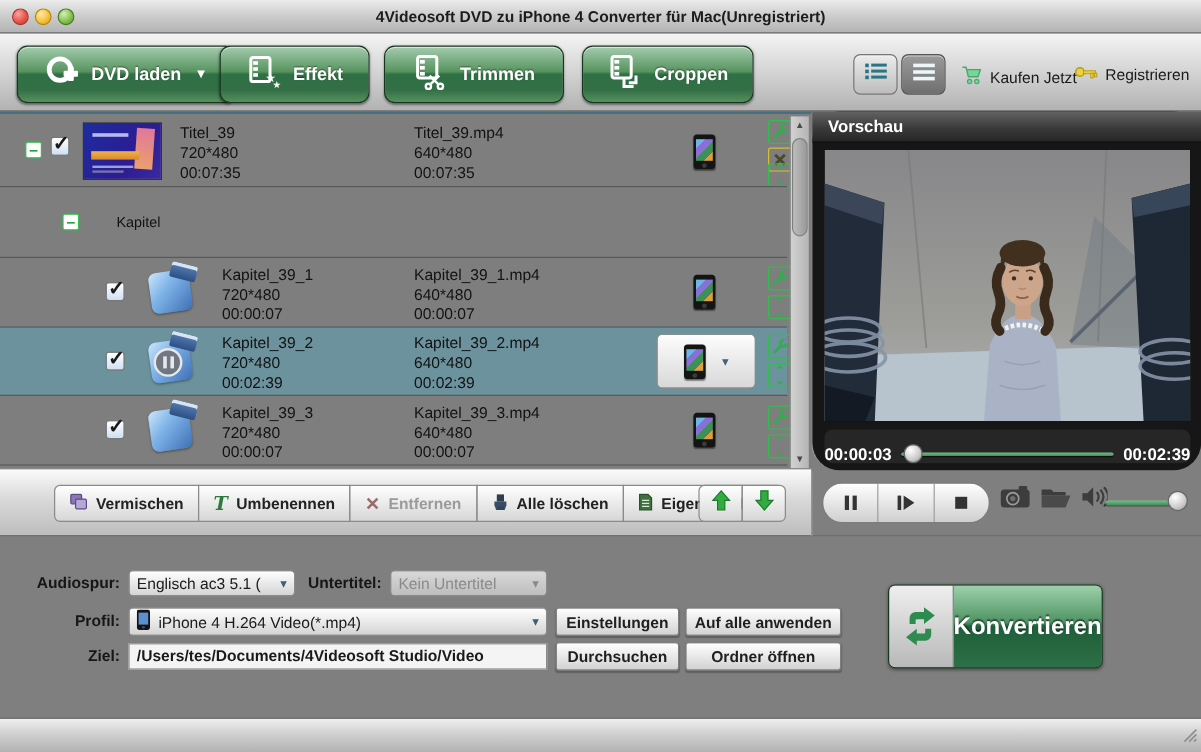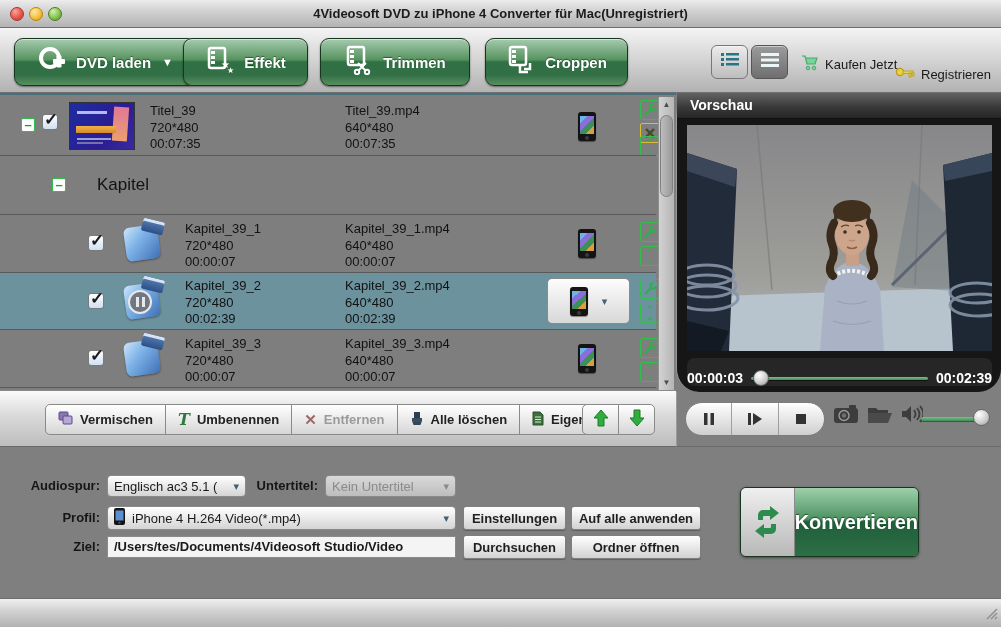--- a/index.html
+++ b/index.html
@@ -234,21 +234,21 @@
   <div class="linkbtn" style="left:800px;">
     <span>
       <svg width="19" height="17" viewBox="0 0 19 17">
           <path d="M2 2 h3 l2 8 h8 l2 -6 h-11" fill="#74d698" stroke="#4aa86c" stroke-width="1.2"></path>
           <circle cx="8" cy="14" r="1.8" fill="#74d698" stroke="#4aa86c"></circle>
           <circle cx="14" cy="14" r="1.8" fill="#74d698" stroke="#4aa86c"></circle>
         </svg>
     </span>
     <span>Kaufen Jetzt</span>
   </div>
-  <div class="linkbtn" style="left:895px;margin-top:12px;">
+  <div class="linkbtn" style="left:895px;">
     <span>
       <svg width="20" height="14" viewBox="0 0 20 14">
           <circle cx="5" cy="6" r="3.6" fill="#ecd23f" stroke="#b89a1a" stroke-width="1.2"></circle>
           <rect x="8" y="5" width="10" height="2.4" fill="#ecd23f" stroke="#b89a1a" stroke-width=".8"></rect>
           <rect x="14" y="7" width="2" height="4" fill="#ecd23f" stroke="#b89a1a" stroke-width=".8"></rect>
           <rect x="17" y="7" width="2" height="3" fill="#ecd23f" stroke="#b89a1a" stroke-width=".8"></rect>
         </svg>
     </span>
     <span>Registrieren</span>
   </div>
@@ -301,21 +301,21 @@
           </g>
         </svg>
     </div>
     <div class="acticon green" style="top:39px;">
       <div class="updown">⌃<br>⌄</div>
     </div>
   </div>
 
   <div class="row" style="top:60px;height:59px;">
     <div class="minusbox" style="left:52px;top:22px;">–</div>
-    <div class="cellstack nowrap" style="left:97px;top:21px;font-size:17px;">
+    <div class="cellstack nowrap" style="left:97px;top:21px;font-size:12px;">
       <div>Kapitel</div>
     </div>
   </div>
 
   <div class="row" style="top:119px;height:58px;">
     <div class="cbx" style="left:88px;top:20px;">
         <span class="tick">✓</span>
       </div>
     <div class="clipicon" style="left:122px;top:5px;">
       <div class="sq"></div>

